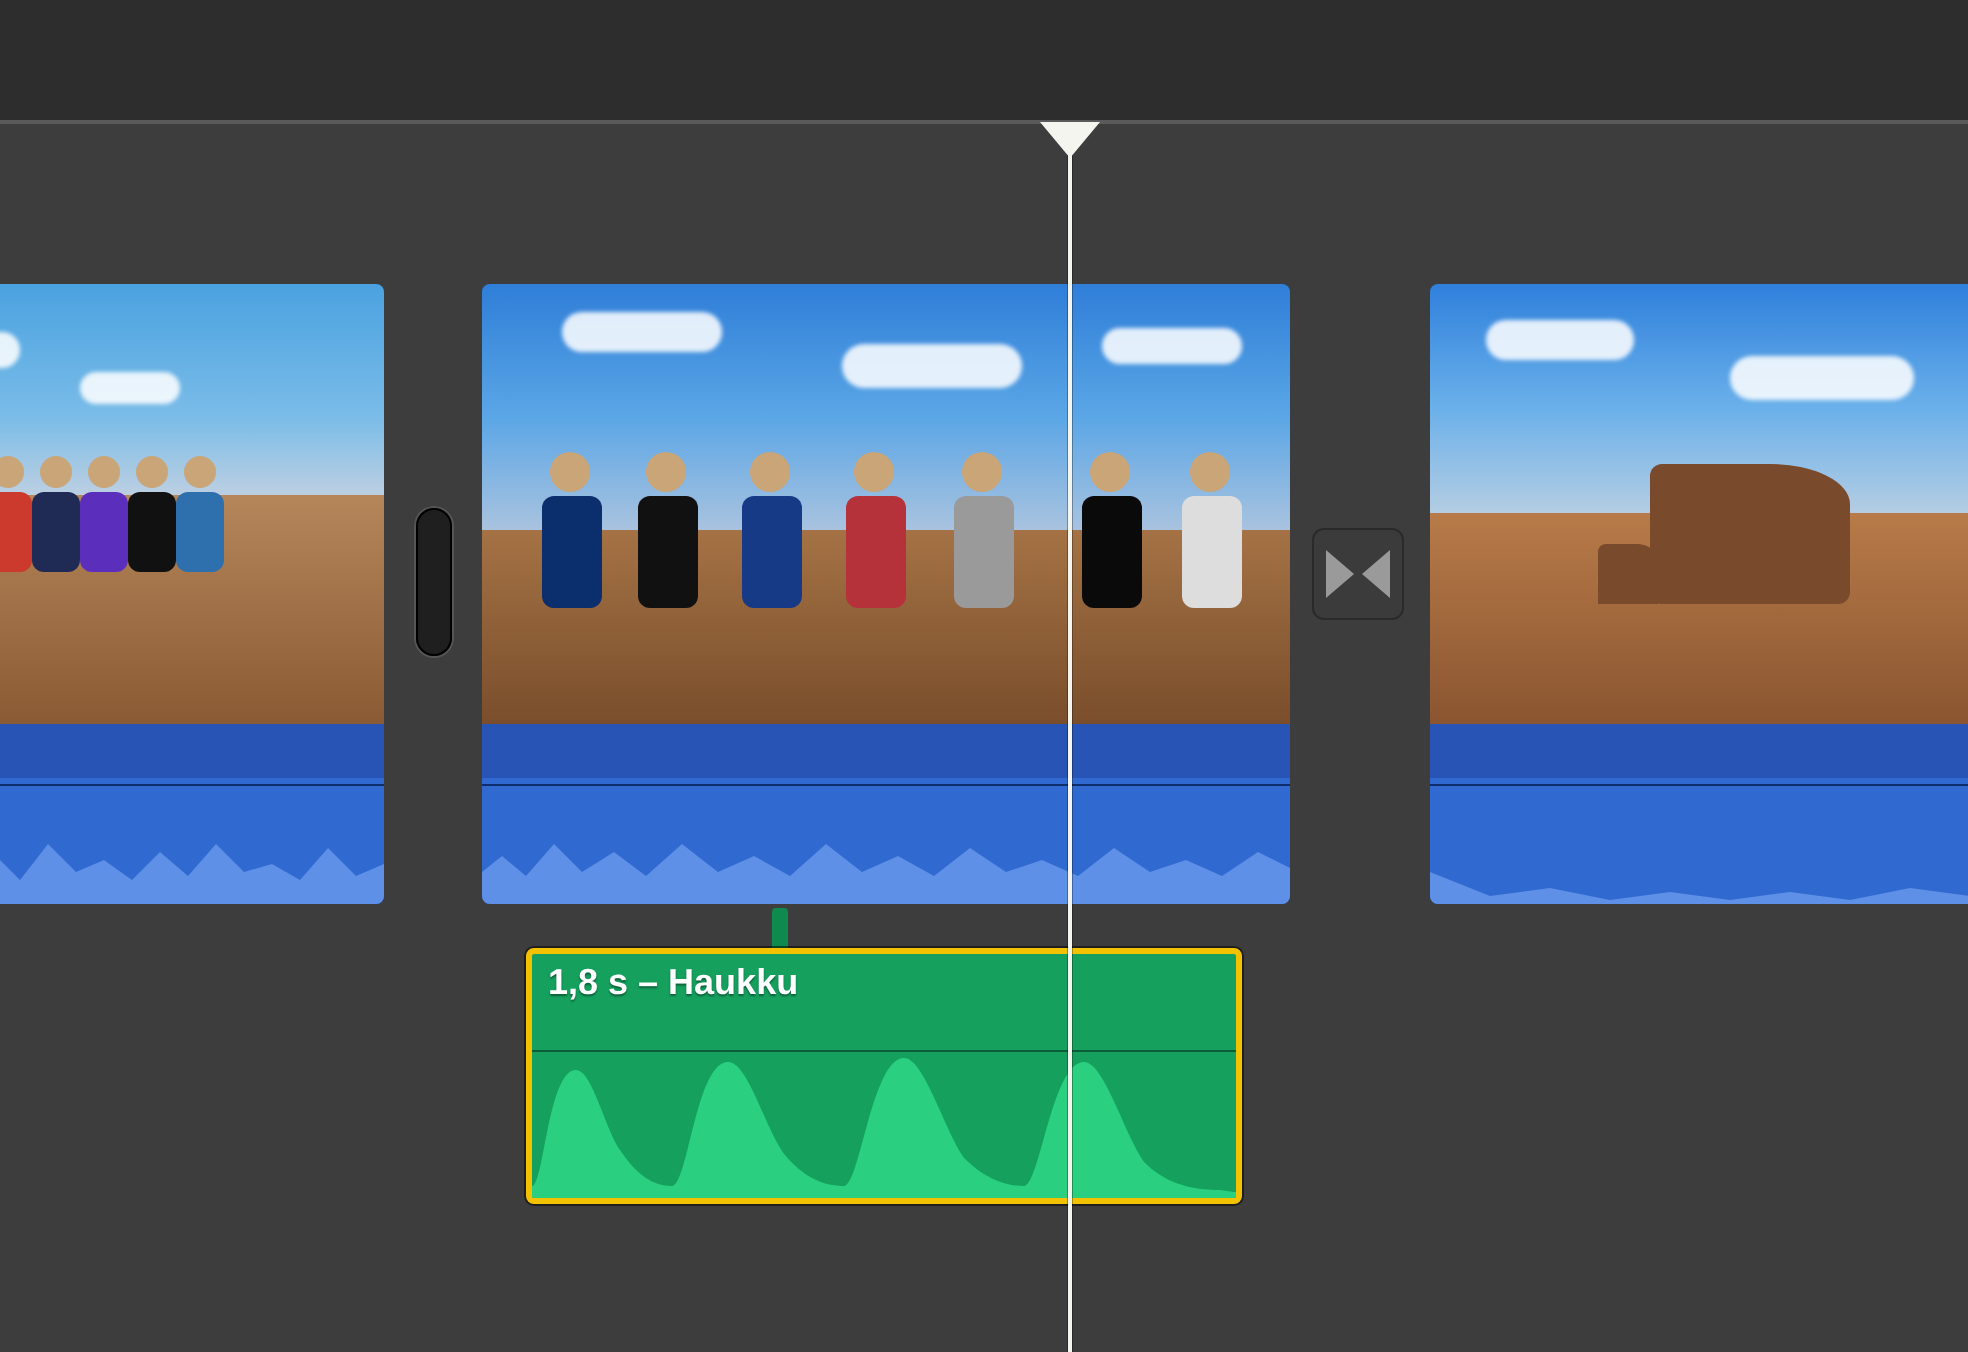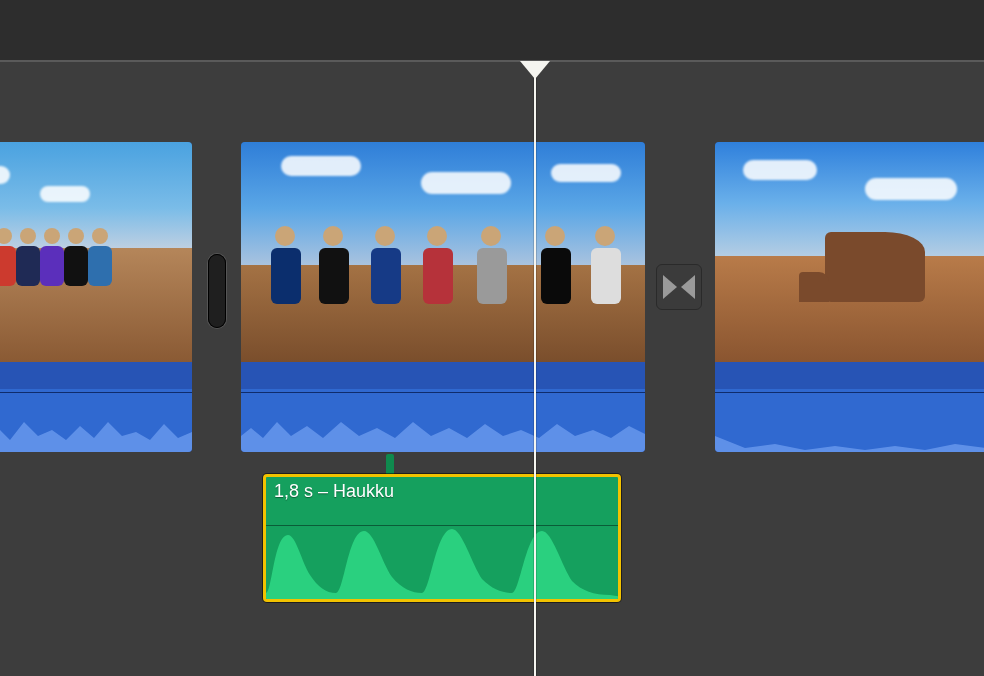--- a/index.html
+++ b/index.html
@@ -120,21 +120,21 @@
     }
     .sfx-connector {
       position:absolute;
       left: 386px; top: 392px;
       width: 8px; height: 22px;
       background:#0f8a4e;
       border-radius:2px;
     }
     .sfx-label {
       position:absolute; left:8px; top:4px;
-      color:#fff; font-size:18px; font-weight:400;
+      color:#fff; font-size:18px; font-weight:700;
       text-shadow:0 1px 1px rgba(0,0,0,.4);
       white-space:nowrap;
     }
     .sfx-mid {
       position:absolute; left:0; right:0; top:48px; height:1px;
       background:#0a5d38;
     }
     .sfx-wave { position:absolute; left:0; right:0; bottom:0; height:76px; }
     .sfx-wave path { fill:#2ad07f; }
 

